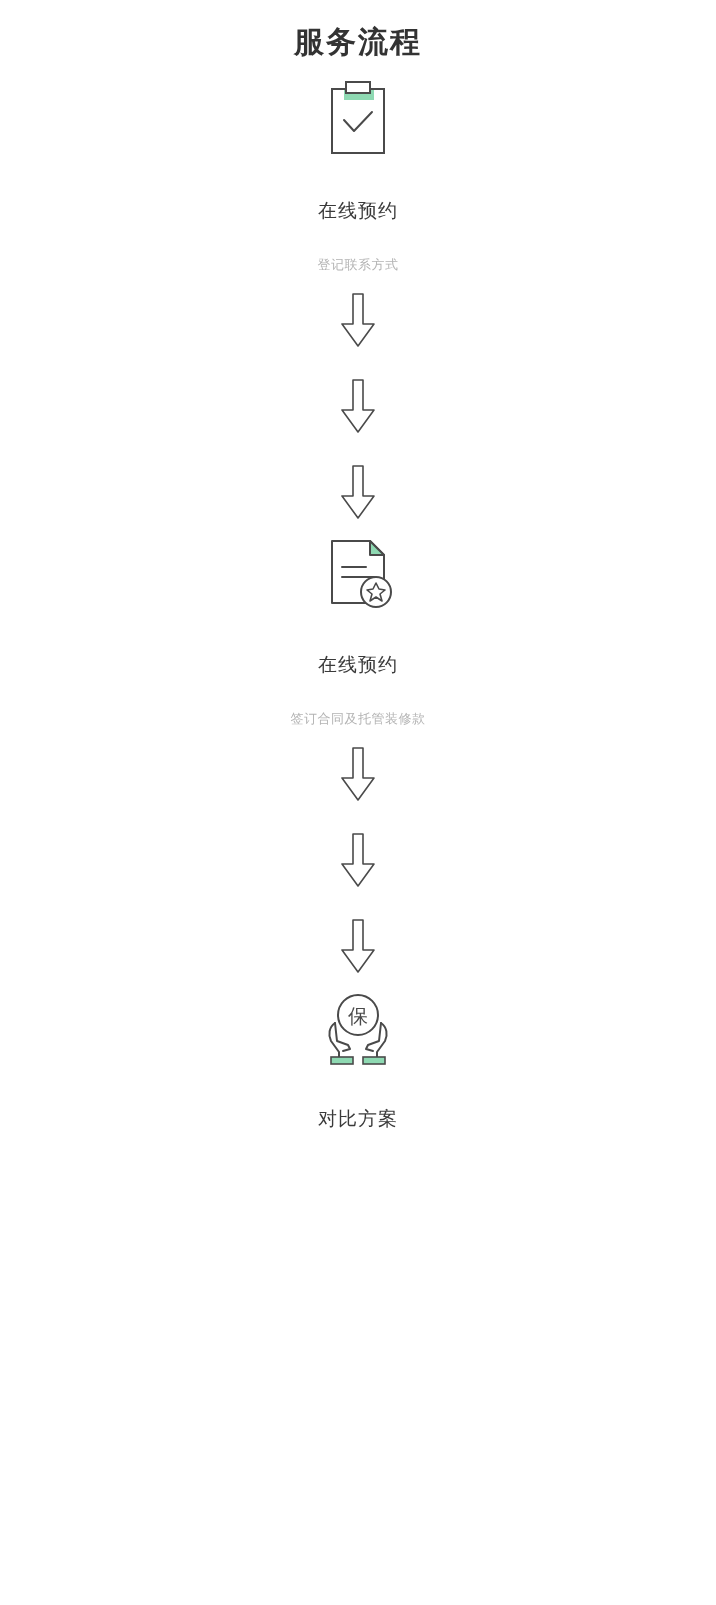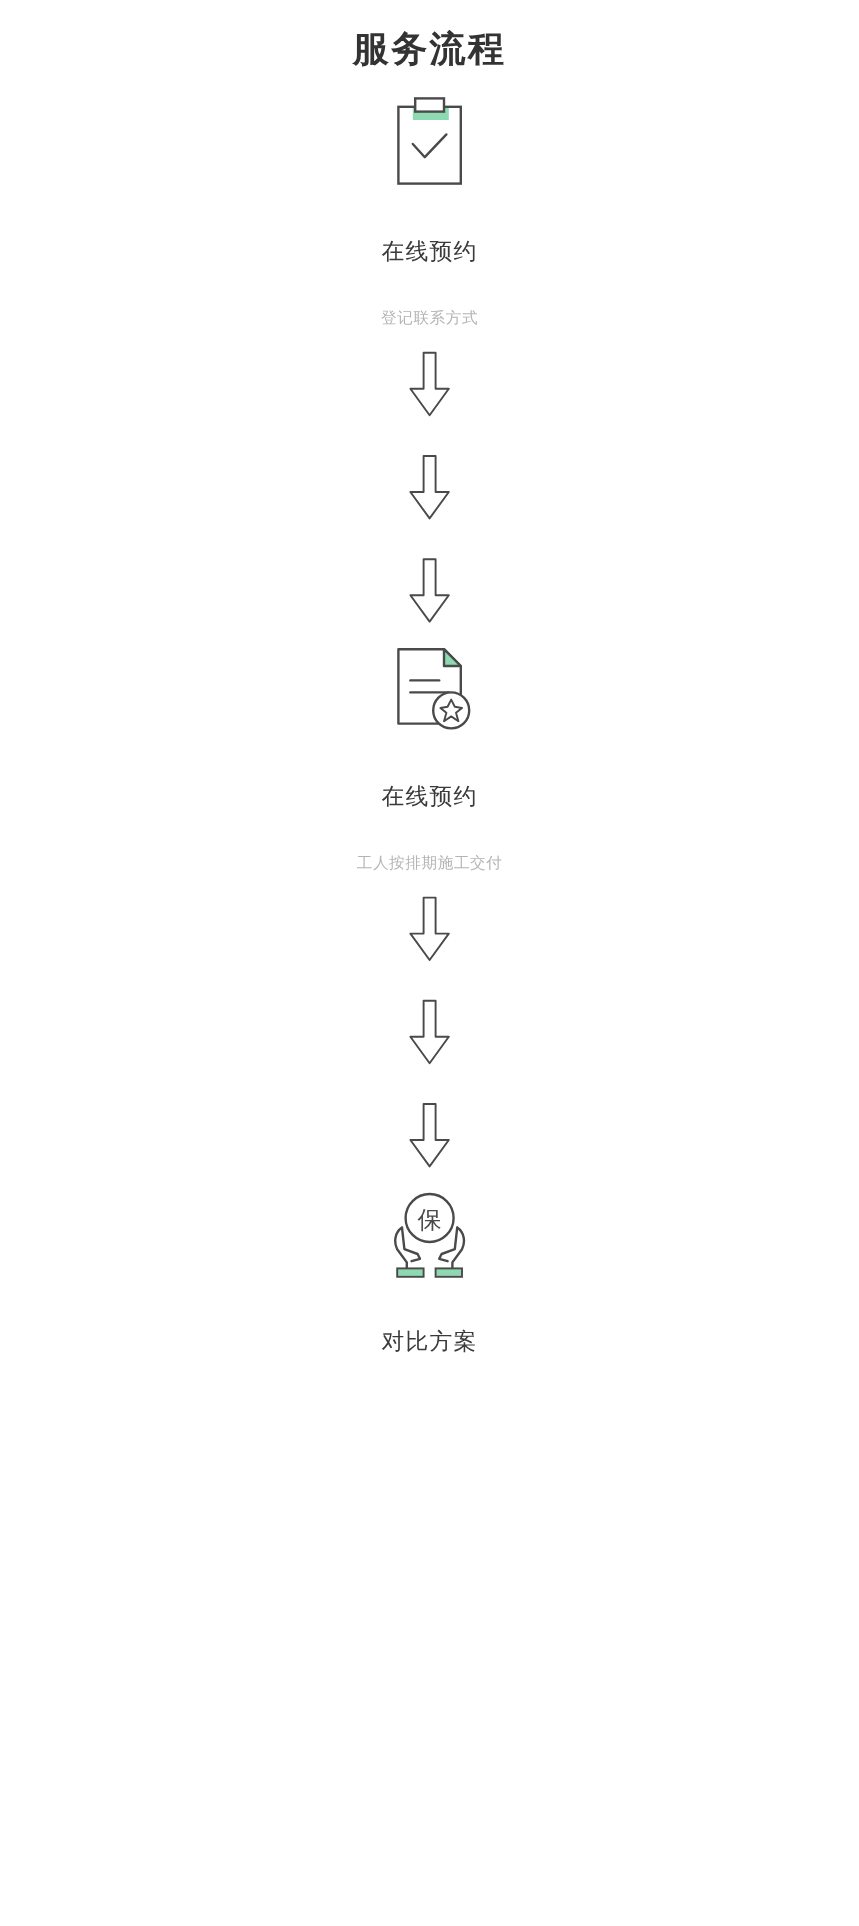--- a/index.html
+++ b/index.html
@@ -121,21 +121,21 @@
         <svg width="80" height="80" viewBox="0 0 80 80">
           <polygon points="14,6 52,6 66,20 66,68 14,68" fill="#ffffff" stroke="#4a4a4a" stroke-width="2" stroke-linejoin="round"></polygon>
           <polygon points="52,6 66,20 52,20" fill="#8ed9b2" stroke="#4a4a4a" stroke-width="2" stroke-linejoin="round"></polygon>
           <line x1="24" y1="32" x2="48" y2="32" stroke="#4a4a4a" stroke-width="2" stroke-linecap="round"></line>
           <line x1="24" y1="42" x2="56" y2="42" stroke="#4a4a4a" stroke-width="2" stroke-linecap="round"></line>
           <circle cx="58" cy="57" r="15" fill="#ffffff" stroke="#4a4a4a" stroke-width="2"></circle>
           <polygon points="58,48 61,54 67,55 62,59 64,66 58,62 52,66 54,59 49,55 55,54" fill="none" stroke="#4a4a4a" stroke-width="1.6" stroke-linejoin="round"></polygon>
         </svg>
       </div>
       <div class="step-title">在线预约</div>
-      <div class="step-sub">工人按排期施工交付</div>
+      <div class="step-sub">签订合同及托管装修款</div>
     </div>
 
     <div class="arrow">
       <svg width="40" height="56" viewBox="0 0 40 56">
         <polygon points="15,2 25,2 25,32 36,32 20,54 4,32 15,32" fill="none" stroke="#4a4a4a" stroke-width="1.6" stroke-linejoin="round"></polygon>
       </svg>
     </div>
 
 
     <div class="arrow">

